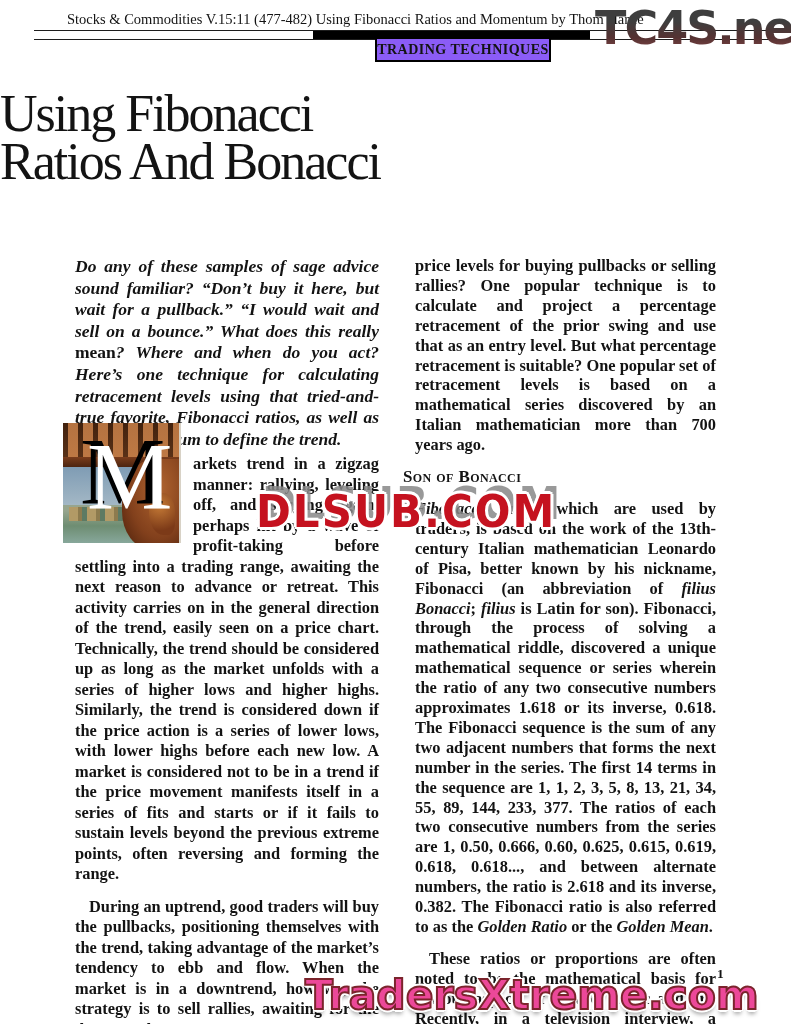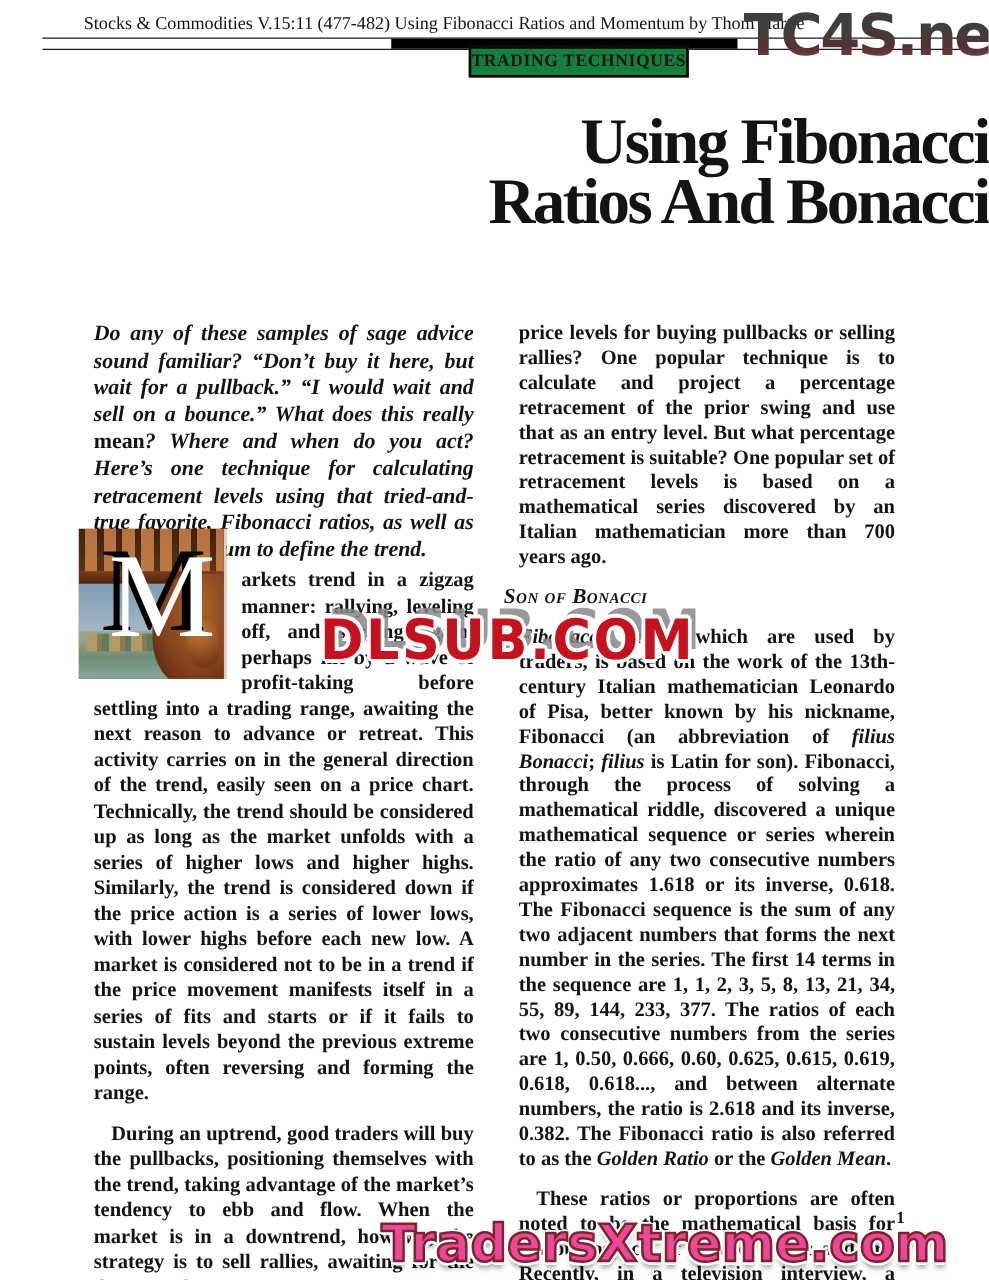--- a/index.html
+++ b/index.html
@@ -5,39 +5,39 @@
   html,body{margin:0;padding:0;background:#fff;}
   .page{position:relative;width:791px;height:1024px;background:#ffffff;overflow:hidden;
         font-family:"Liberation Serif",serif;color:#131313;}
 
   
   .citation{position:absolute;left:67px;top:11px;font-size:14.5px;white-space:nowrap;}
   .rule{position:absolute;left:34px;right:2px;height:1px;background:#1d1d1d;}
   .rule.r1{top:30px;}
   .rule.r2{top:39px;}
   .header-bar{position:absolute;left:313px;top:31px;width:277px;height:8px;background:#000;}
-  .tt-box{position:absolute;left:375px;top:37px;width:172px;height:21px;background:#15803d;
+  .tt-box{position:absolute;left:375px;top:37px;width:172px;height:21px;background:#8b5cf6;
           border:2px solid #000;z-index:3;display:flex;align-items:center;justify-content:center;
           font-weight:bold;font-size:14px;letter-spacing:.5px;white-space:nowrap;}
 
   
-  .title{position:absolute;left:0;right:0;top:90px;text-align:right;font-weight:bold;
+  .title{position:absolute;left:0;right:16px;top:90px;text-align:left;font-weight:normal;
          font-size:52px;line-height:48px;letter-spacing:-2px;}
 
   
   .col{position:absolute;text-align:justify;}
   .intro-left{left:63px;top:244px;width:328px;font-style:italic;font-size:17.5px;line-height:21.6px;}
   .intro-left .rm{font-style:normal;}
   .col-right{left:403px;top:244px;width:325px;font-size:16.4px;line-height:19.9px;}
   .m-section{left:63px;top:420px;width:328px;font-size:16.4px;line-height:20.5px;}
   p{margin:12px;font-weight:bold;}
   p.ind{text-indent:14px;}
   .it{font-style:italic;}
   .sec-head{font-weight:bold;font-size:17px;font-variant:small-caps;letter-spacing:.4px;
-            margin:12px 0 2px 0;text-align:left;font-style:italic;}
+            margin:12px 0 2px 0;text-align:left;}
   .dropcap-para{padding-top:22px;}
 
   
   .painting{position:relative;float:left;width:116px;height:120px;margin:3px 12px 6px 0;
             overflow:hidden;background:#87491f;border-right:2px solid #d8d2c6;}
   .p-cornice{position:absolute;left:0;top:0;width:100%;height:34px;
       background-image:repeating-linear-gradient(90deg,rgba(46,22,8,.6) 0 5px,rgba(196,126,72,.85) 5px 15px),
       linear-gradient(#5f3317,#9a5a2e);}
   .p-beam{position:absolute;left:0;top:34px;width:100%;height:10px;
       background:linear-gradient(#7b3d1c,#4c2410);}

